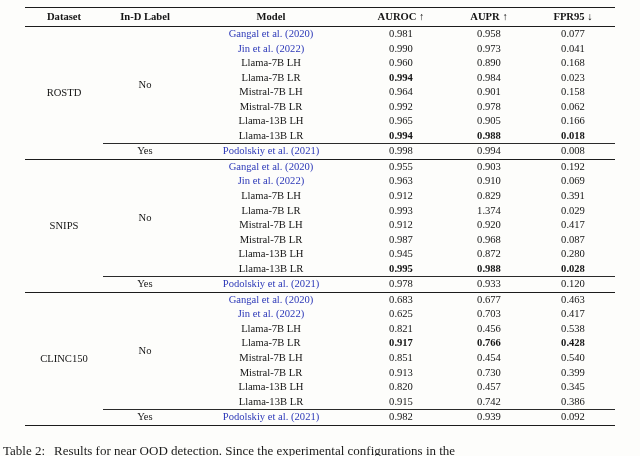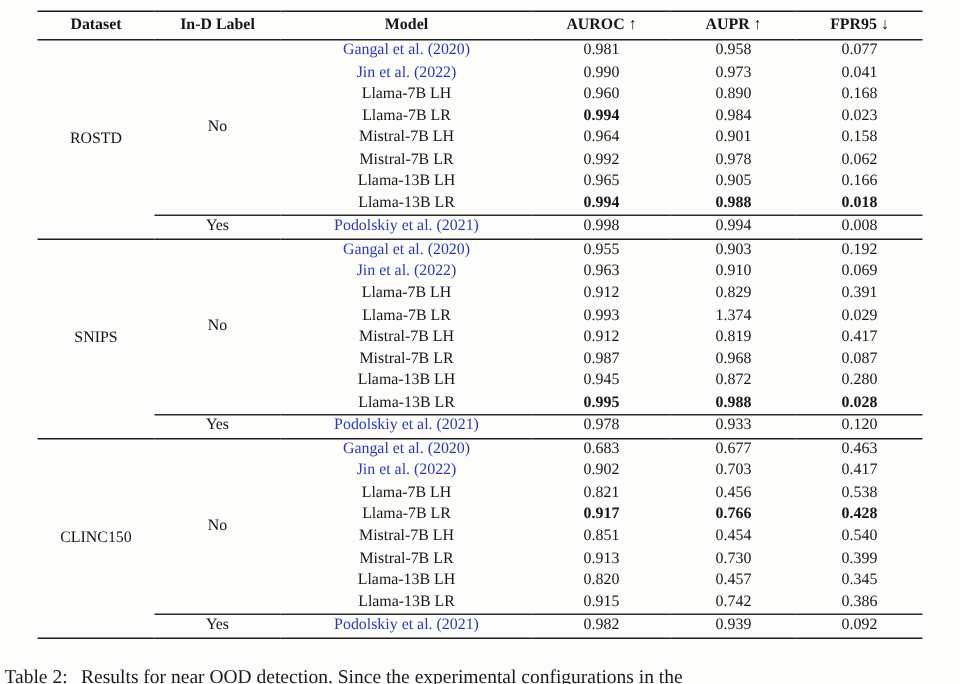--- a/index.html
+++ b/index.html
@@ -167,21 +167,21 @@
         </tr>
         <tr>
           <td class="">Llama-7B LR</td>
           <td class="">0.993</td>
           <td class="">1.374</td>
           <td class="">0.029</td>
         </tr>
         <tr>
           <td class="">Mistral-7B LH</td>
           <td class="">0.912</td>
-          <td class="">0.819</td>
+          <td class="">0.920</td>
           <td class="">0.417</td>
         </tr>
         <tr>
           <td class="">Mistral-7B LR</td>
           <td class="">0.987</td>
           <td class="">0.968</td>
           <td class="">0.087</td>
         </tr>
         <tr>
           <td class="">Llama-13B LH</td>
@@ -207,21 +207,21 @@
         <tr>
           <td rowspan="9">CLINC150</td>
           <td rowspan="8" class="">No</td>
           <td class="cite">Gangal et al. (2020)</td>
           <td class="">0.683</td>
           <td class="">0.677</td>
           <td class="">0.463</td>
         </tr>
         <tr>
           <td class="cite">Jin et al. (2022)</td>
-          <td class="">0.902</td>
+          <td class="">0.625</td>
           <td class="">0.703</td>
           <td class="">0.417</td>
         </tr>
         <tr>
           <td class="">Llama-7B LH</td>
           <td class="">0.821</td>
           <td class="">0.456</td>
           <td class="">0.538</td>
         </tr>
         <tr>

